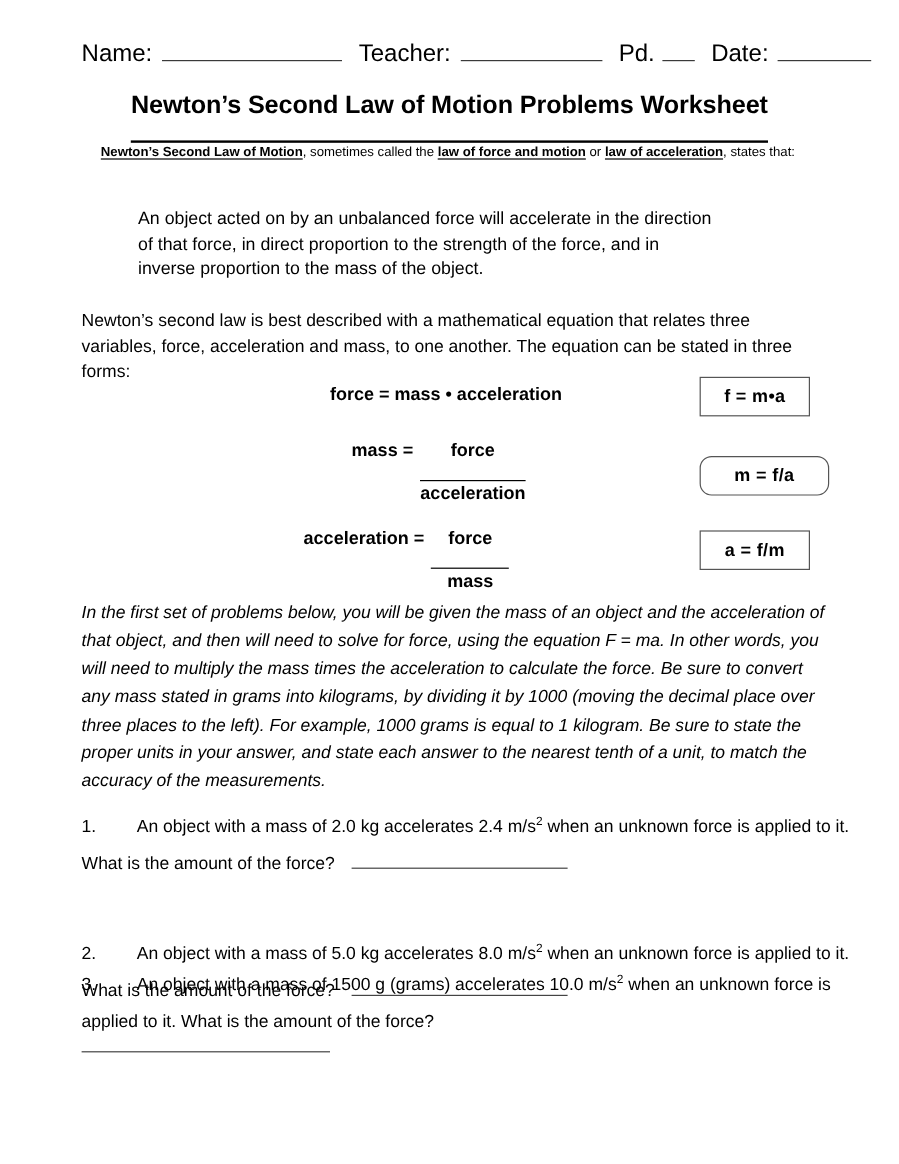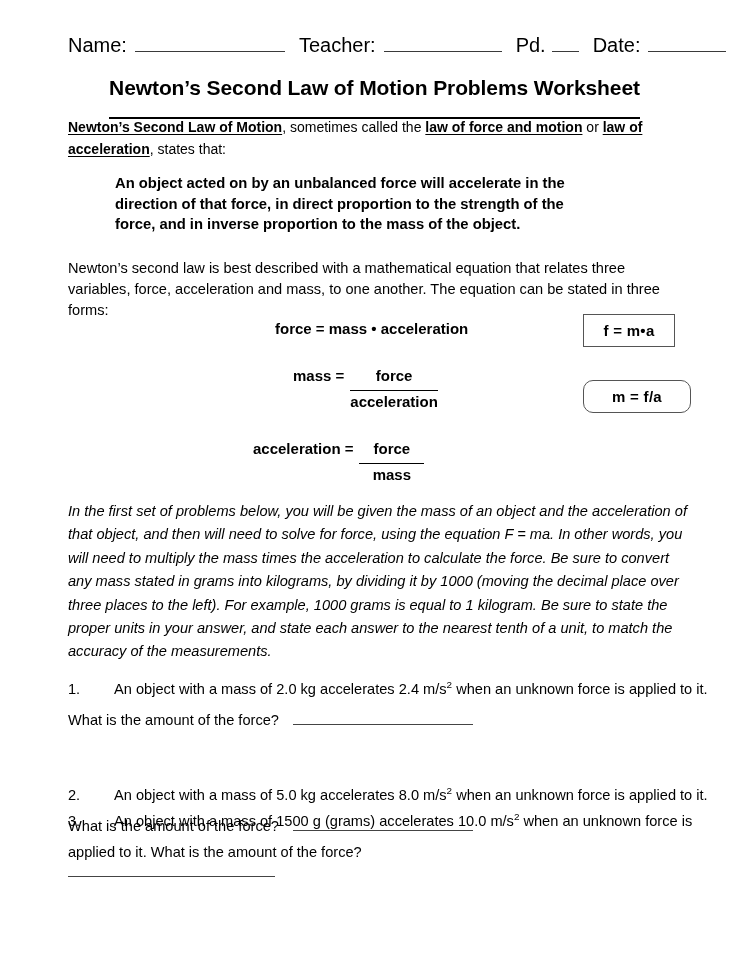--- a/index.html
+++ b/index.html
@@ -60,37 +60,37 @@
     letter-spacing: -0.1px;
   }
   .title span {
     border-bottom: 2.2px solid #000;
     padding-bottom: 18px;
   }
 
   
   .intro {
     position: absolute;
-    left: 68px;
+    left: 84px;
     top: 116px;
     width: 600px;
-    font-size: 14px;
+    font-size: 11px;
     line-height: 22px;
   }
   .intro b { font-weight: bold; }
   .u { text-decoration: underline; text-underline-offset: 2px; }
 
   
   .definition {
     position: absolute;
     left: 115px;
     top: 173px;
     width: 480px;
     font-size: 14.8px;
-    font-weight: bold;
+    font-weight: normal;
     line-height: 20.5px;
   }
 
   
   .describe {
     position: absolute;
     left: 68px;
     top: 258px;
     width: 615px;
     font-size: 14.6px;
@@ -109,21 +109,21 @@
 
   .frac {
     display: inline-block;
     text-align: center;
     vertical-align: middle;
     position: relative;
   }
   .frac .num {
     display: block;
     font-weight: bold;
-    padding: 0 14px 6px 14px;
+    padding: 0 14px 16px 14px;
     border-bottom: 1.6px solid #000;
   }
   .frac .den {
     display: block;
     font-weight: bold;
     padding-top: 2px;
   }
   .eq-row {
     display: flex;
     align-items: flex-start;
@@ -251,20 +251,21 @@
 
   <div class="eq-block eq3-text">
     <div class="eq-row">
       <span class="lead">acceleration =</span>
       <span class="frac">
         <span class="num">force</span>
         <span class="den">mass</span>
       </span>
     </div>
   </div>
+  <div class="boxed box3">a = f/m</div>
 
   <div class="instructions">In the first set of problems below, you will be given the mass of an object and the acceleration of that object, and then will need to solve for force, using the equation F = ma.  In other words, you will need to multiply the mass times the acceleration to calculate the force.  Be sure to convert any mass stated in grams into kilograms, by dividing it by 1000 (moving the decimal place over three places to the left).  For example, 1000 grams is equal to 1 kilogram.  Be sure to state the proper units in your answer, and state each answer to the nearest tenth of a unit, to match the accuracy of the measurements.</div>
 
   <div class="problem prob1">
     <span class="idx">1.</span><span>An object with a mass of 2.0 kg accelerates 2.4 m/s</span><sup>2</sup><span> when an unknown force is applied to it.  What is the amount of the force?</span><span class="answer-blank ans-inline"></span>
   </div>
 
   <div class="problem prob2">
     <span class="idx">2.</span><span>An object with a mass of 5.0 kg accelerates 8.0 m/s</span><sup>2</sup><span> when an unknown force is applied to it.  What is the amount of the force?</span><span class="answer-blank ans-inline"></span>
   </div>

